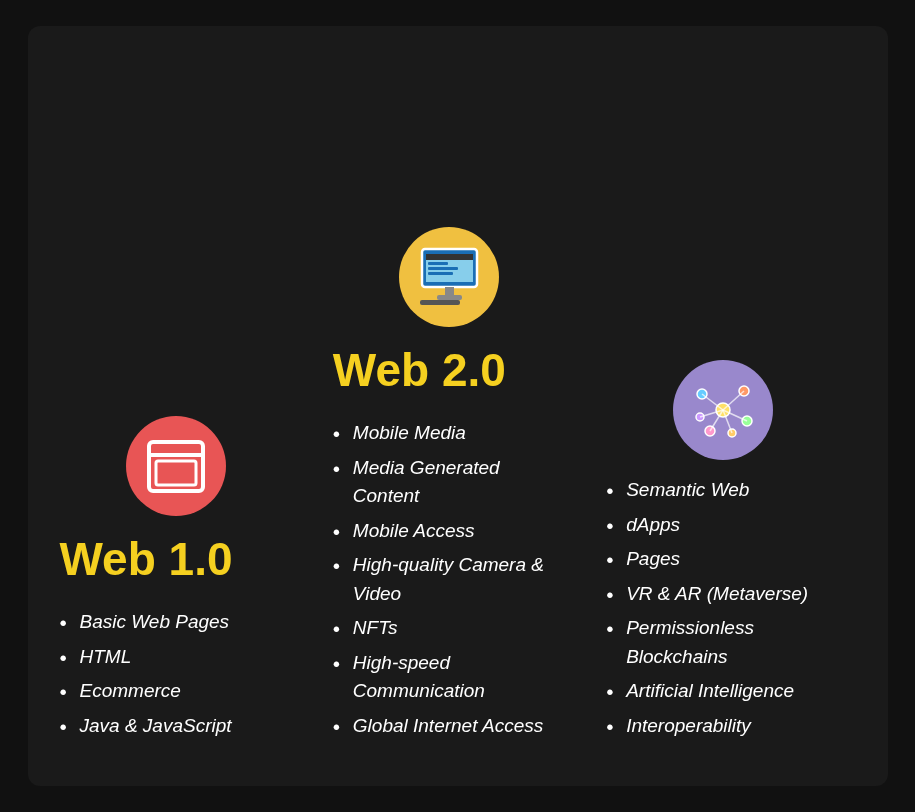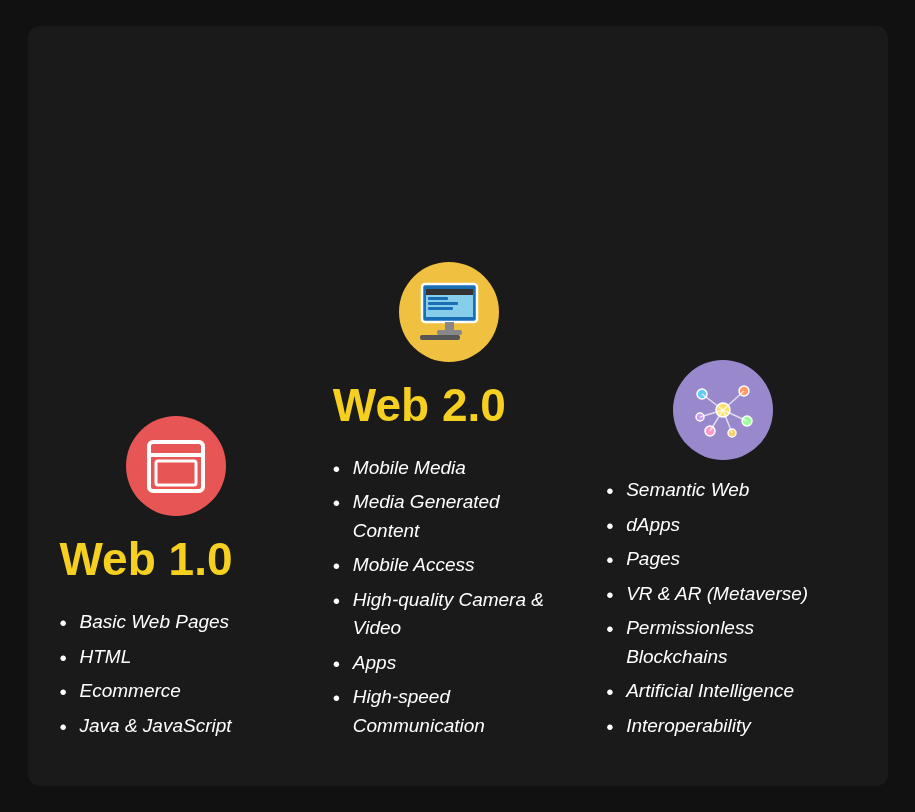--- a/index.html
+++ b/index.html
@@ -156,22 +156,23 @@
             <rect x="3" y="53" width="40" height="5" rx="2" fill="#555"></rect>
           </svg>
         </div>
       </div>
       <div class="web-title">Web 2.0</div>
       <ul class="feature-list">
       <li>Mobile Media</li>
           <li>Media Generated Content</li>
           <li>Mobile Access</li>
           <li>High-quality Camera &amp; Video</li>
-          <li>Apps</li>
+          <li>NFTs</li>
           <li>High-speed Communication</li>
+          <li>Global Internet Access</li>
         </ul>
     </div>
 
     <div class="column">
       <div class="icon-wrapper">
         <div class="icon-circle purple">
 
           <svg width="62" height="62" viewBox="0 0 62 62">
 
             <circle cx="31" cy="31" r="7" fill="#ffe066" stroke="#fff" stroke-width="1.5"></circle>

